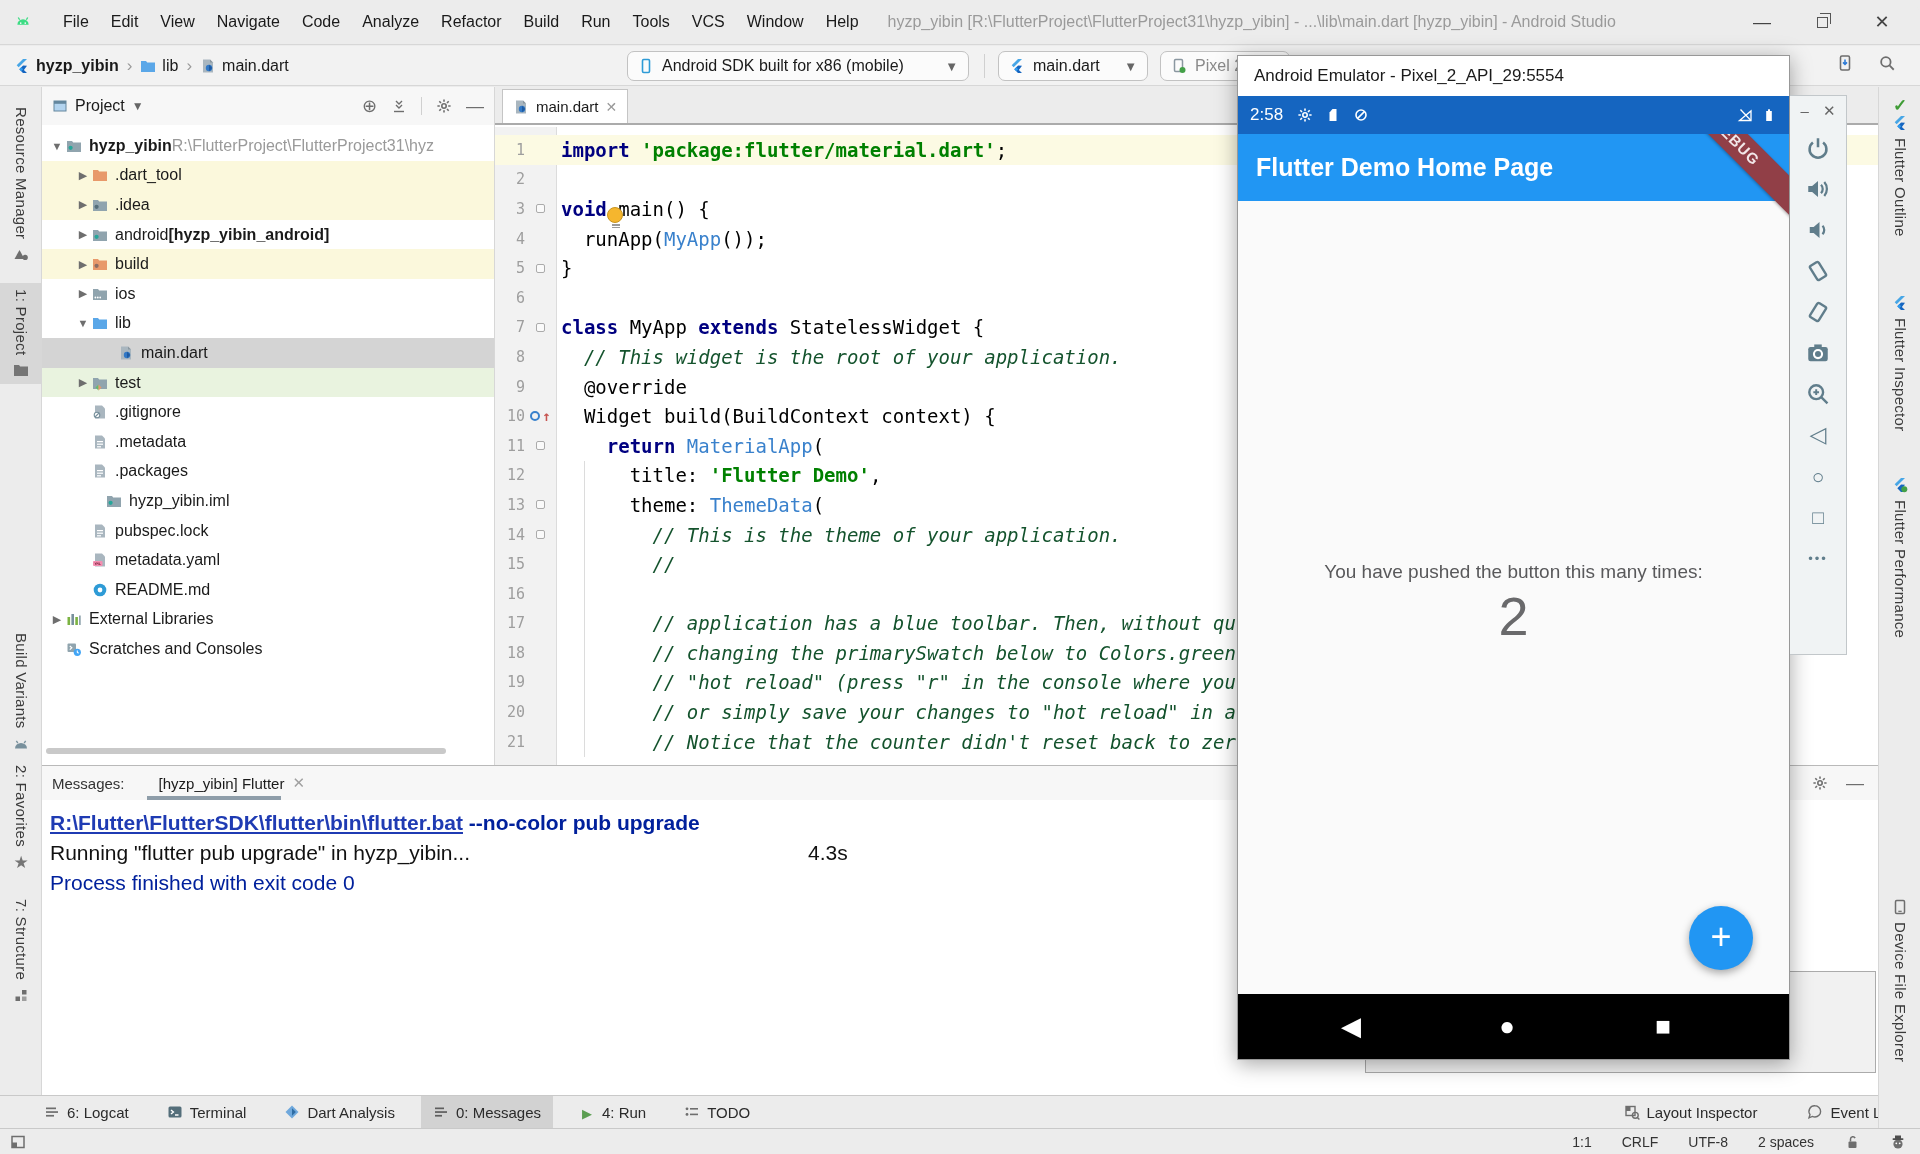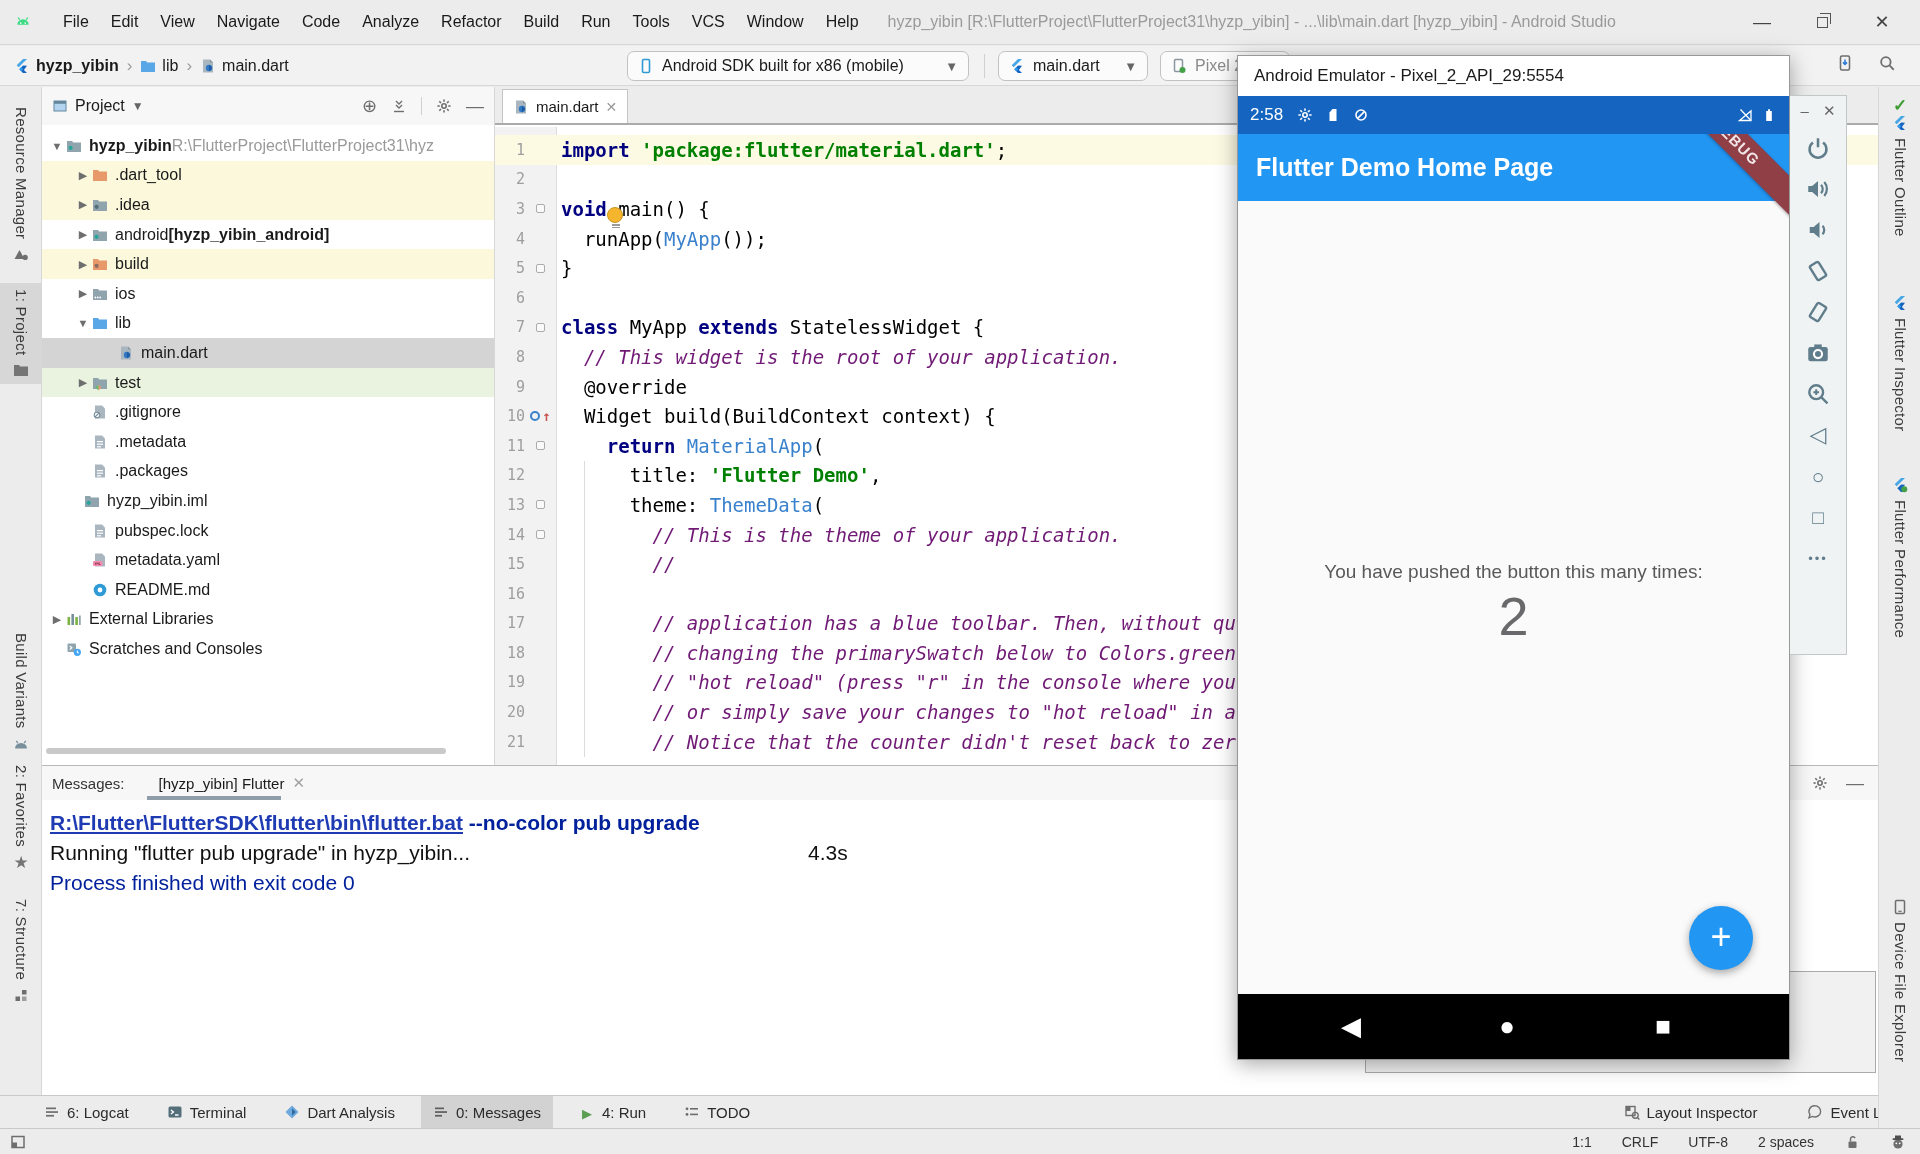--- a/index.html
+++ b/index.html
@@ -69,21 +69,21 @@
   #code-lines { position:absolute; left:0; top:8px; width:1383px; font-family:"DejaVu Sans Mono", monospace; font-size:19px; }
   .crow { height:29.6px; display:flex; align-items:center; position:relative; }
   .crow.caret { background:#FCFAE3; }
   .lnum { width:30px; text-align:right; font-size:15px; color:#9E9E9E; flex:none; font-family:"DejaVu Sans Mono", monospace; }
   .foldc { width:31px; flex:none; display:flex; align-items:center; justify-content:center; gap:2px; }
   .fold-mark { width:9px; height:9px; border:1px solid #ABABAB; background:#FAFAFA; border-radius:2px; }
   .codetext { white-space:pre; padding-left:5px; }
   .kw { color:#000080; font-weight:bold; }
   .str { color:#008000; font-weight:bold; }
   .cls { color:#3981CC; }
-  .cmt { color:#701a75; font-style:italic;margin-top:39px; }
+  .cmt { color:#14532d; font-style:italic;margin-top:39px; }
   .p { color:#000; }
   #indent-guide { position:absolute; left:89px; top:334px; width:1px; height:296px; background:#DCDCDC; }
   #bulb { position:absolute; left:112px; top:80px; width:17px; height:22px; }
   #bulb .glass { width:16px; height:16px; border-radius:50%; background:#F5B62E; border:1px solid #C8951F; }
   #bulb .base { width:8px; height:4px; margin:1px auto 0; border-top:2px solid #9a9a9a; border-bottom:1px solid #9a9a9a; }
   .ovr-ring { width:10px; height:10px; border:2px solid #3981CC; border-radius:50%; }
   .ovr-arrow { color:#C75450; font-weight:bold; font-size:14px; line-height:1; }
 
   
   #messages-panel { position:absolute; left:42px; top:765px; width:1836px; height:342px; background:#fff; border-top:1px solid #B9B9B9; }
@@ -461,21 +461,21 @@
           <span class="ic ic16">
             <svg viewBox="0 0 16 16">
               <path fill="#A9B6BF" d="M3 1.5h7l3 3V14.5H3z"></path>
               <rect x="5" y="7" width="6" height="1.2" fill="#fff"></rect>
               <rect x="5" y="9.6" width="6" height="1.2" fill="#fff"></rect>
               <rect x="5" y="12.2" width="4" height="1.2" fill="#fff"></rect>
             </svg>
           </span>
           <span class="lbl">.packages</span>
         </div>
-        <div class="trow" style="padding-left: 24px;">
+        <div class="trow" style="padding-left: 46px;">
           <span class="arr"></span>
           <span class="ic ic16">
             <svg viewBox="0 0 16 16">
               <path fill="#90A4AE" d="M1 3h5l1.2 1.6H15v9.4H1z"></path>
               <circle cx="4.6" cy="9.8" r="2.1" fill="#26A69A"></circle>
             </svg>
           </span>
           <span class="lbl">hyzp_yibin.iml</span>
         </div>
         <div class="trow" style="padding-left: 32px;">

